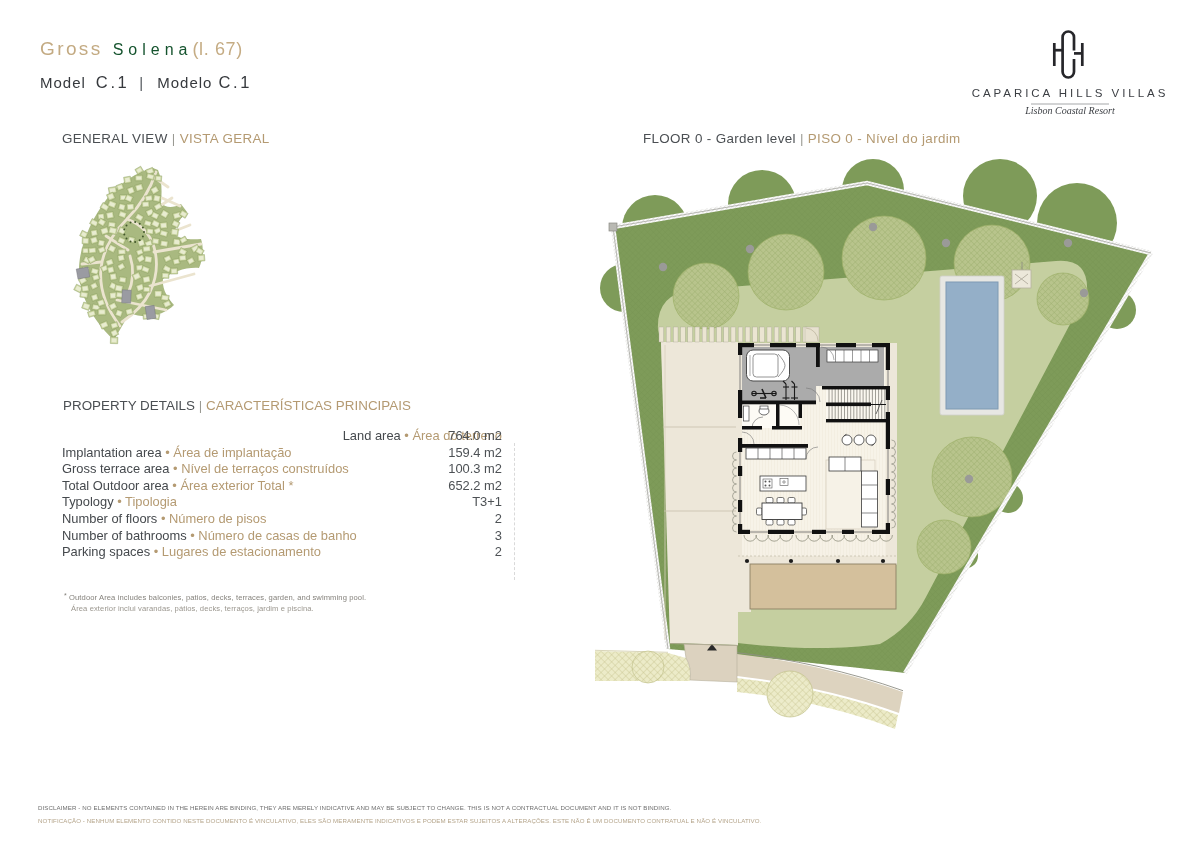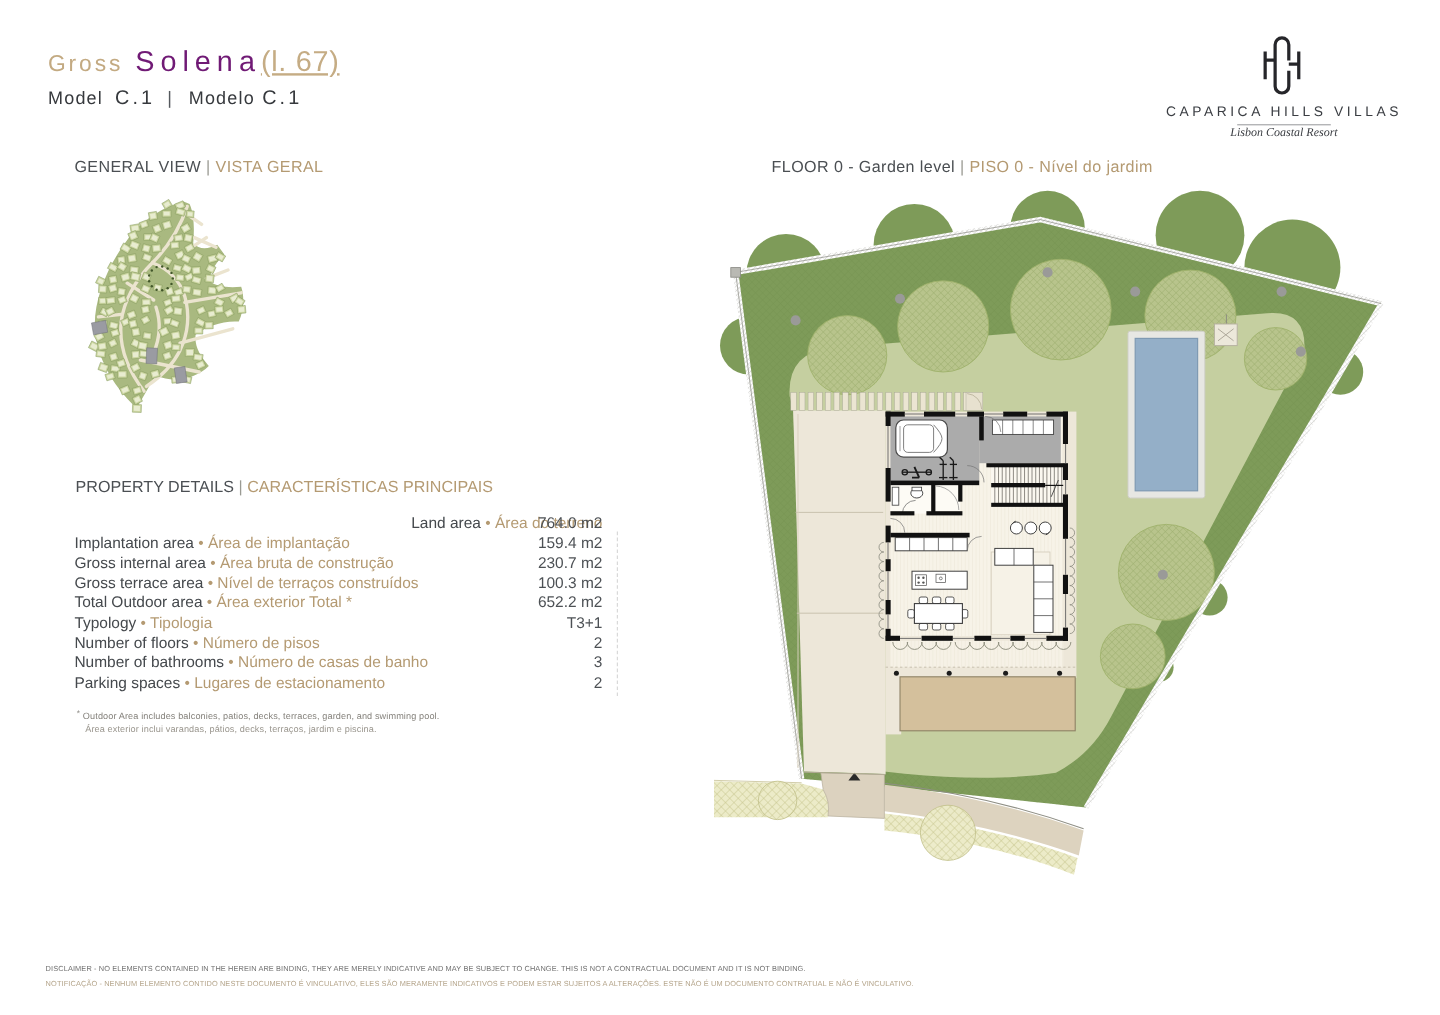--- a/index.html
+++ b/index.html
@@ -6,21 +6,21 @@
   body{width:1200px;height:846px;background:#ffffff;font-family:"Liberation Sans",sans-serif;position:relative;overflow:hidden;}
   .abs{position:absolute;}
   .tan{color:#b49a72;}
   .dark{color:#45494d;}
 </style>
 </head>
 <body>
 
 <div class="abs" style="left:40px;top:38px;white-space:nowrap;">
   <div style="height:36px;">
-    <span style="font-size:19px;letter-spacing:2.4px;color:#c3aa82;vertical-align:baseline;">Gross</span><span style="font-size:24px;letter-spacing:5px;color:#701a75;margin-left:10px;">Solena</span><span style="font-size:24px;letter-spacing:0.6px;color:#c5ac84;text-decoration:underline;">(l. 67)</span>
+    <span style="font-size:19px;letter-spacing:2.4px;color:#c3aa82;vertical-align:baseline;">Gross</span><span style="font-size:16px;letter-spacing:5px;color:#14532d;margin-left:10px;">Solena</span><span style="font-size:18px;letter-spacing:0.6px;color:#c5ac84;">(l. 67)</span>
   </div>
   <div style="height:22px;color:#36393d;margin-top:-1px;">
     <span style="font-size:15px;letter-spacing:1px;">Model</span><span style="font-size:16.5px;letter-spacing:2.6px;margin-left:10px;">C.1</span><span style="font-size:15px;margin-left:10px;color:#55595e;">|</span><span style="font-size:15px;letter-spacing:1px;margin-left:14px;">Modelo</span><span style="font-size:16.5px;letter-spacing:2.6px;margin-left:6px;">C.1</span>
   </div>
 </div>
 
 <div class="abs" style="left:938px;top:24px;width:264px;">
   <svg width="264" height="96" viewBox="0 0 264 96">
 
     <g fill="none" stroke="#26262a" stroke-width="2.7">
@@ -584,21 +584,20 @@
 </svg>
 </div>
 
 <div class="abs" style="left:63px;top:398px;font-size:13.4px;letter-spacing:0.02px;white-space:nowrap;">
   <span style="color:#4b4f53;">PROPERTY DETAILS</span><span style="color:#9a9a93;"> | </span><span class="tan">CARACTERÍSTICAS PRINCIPAIS</span>
 </div>
 
 <div class="abs" style="left:62px;top:428px;width:440px;font-size:12.9px;">
   <div style="position:relative;height:16.6px;text-align:right;"><span class="dark">Land area</span><span class="tan"> • Área do terreno</span><span class="abs" style="right:0;color:#4d5155;">764.0 m2</span></div>
   <div style="position:relative;height:16.6px;"><span class="dark">Implantation area</span><span class="tan"> • Área de implantação</span><span class="abs" style="right:0;color:#4d5155;">159.4 m2</span></div>
-  <div style="position:relative;height:16.6px;"><span class="dark">Gross internal area</span><span class="tan"> • Área bruta de construção</span><span class="abs" style="right:0;color:#4d5155;">230.7 m2</span></div>
   <div style="position:relative;height:16.6px;"><span class="dark">Gross terrace area</span><span class="tan"> • Nível de terraços construídos</span><span class="abs" style="right:0;color:#4d5155;">100.3 m2</span></div>
   <div style="position:relative;height:16.6px;"><span class="dark">Total Outdoor area</span><span class="tan"> • Área exterior Total *</span><span class="abs" style="right:0;color:#4d5155;">652.2 m2</span></div>
   <div style="position:relative;height:16.6px;"><span class="dark">Typology</span><span class="tan"> • Tipologia</span><span class="abs" style="right:0;color:#4d5155;">T3+1</span></div>
   <div style="position:relative;height:16.6px;"><span class="dark">Number of floors</span><span class="tan"> • Número de pisos</span><span class="abs" style="right:0;color:#4d5155;">2</span></div>
   <div style="position:relative;height:16.6px;"><span class="dark">Number of bathrooms</span><span class="tan"> • Número de casas de banho</span><span class="abs" style="right:0;color:#4d5155;">3</span></div>
   <div style="position:relative;height:16.6px;"><span class="dark">Parking spaces</span><span class="tan"> • Lugares de estacionamento</span><span class="abs" style="right:0;color:#4d5155;">2</span></div>
 </div>
 
 <div class="abs" style="left:514px;top:443px;height:137px;border-left:1px dashed #d9d9d9;"></div>
 

